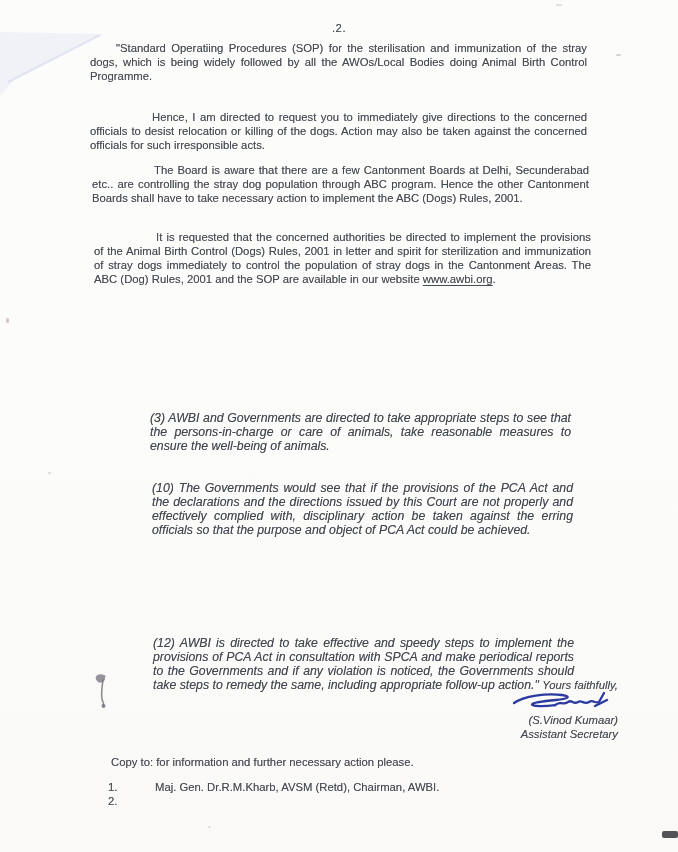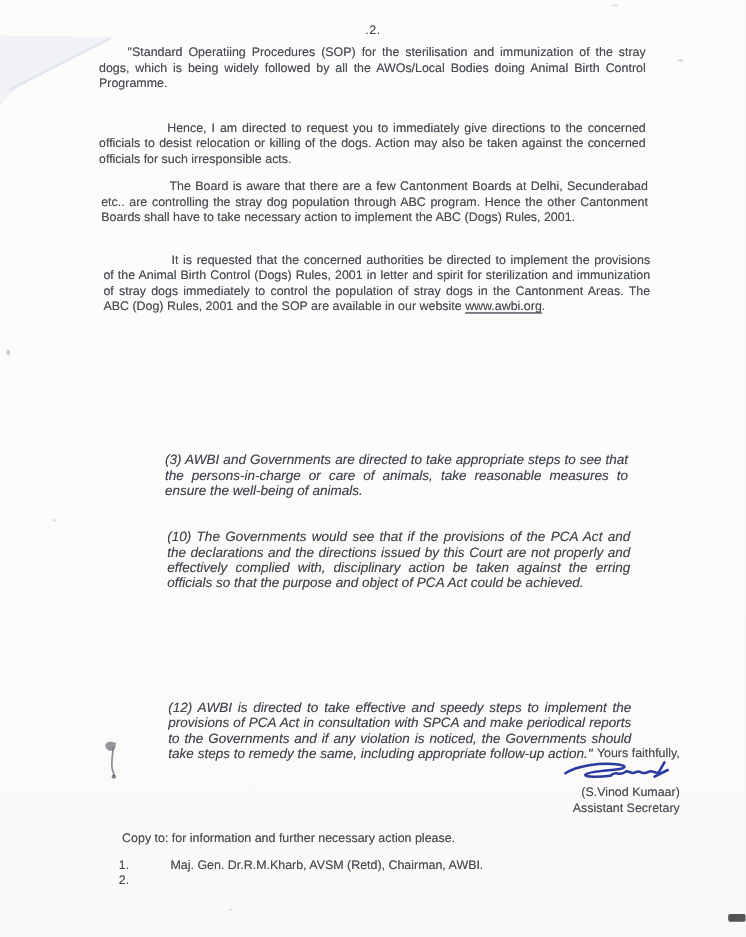--- a/index.html
+++ b/index.html
@@ -28,21 +28,21 @@
     font-style:italic;
     font-size:12.3px;
     line-height:14px;
     color:#42464f;
   }
   .ind26{ text-indent:26px; }
   .ind62{ text-indent:62px; }
   .ind95{ text-indent:95px; }
   .pagenum{ left:0;width:678px;text-align:center;top:21px;letter-spacing:.5px; }
   .link{ text-decoration:underline; text-underline-offset:2px; }
-  .sigblock{ text-align:right; }
+  .sigblock{ text-align:right;font-style:italic; }
   .speck{ position:absolute; border-radius:2px; }
 </style>
 </head>
 <body>
 
 <div class="page">
 
   <svg style="position:absolute;left:0;top:20px;" width="130" height="90" viewBox="0 0 130 90">
     <polygon points="0,12 104,14 14,60 0,76" fill="#e9ecf5" opacity="0.65"></polygon>
     <polyline points="8,62 100,15" fill="none" stroke="#dde1ef" stroke-width="2" opacity="0.8"></polyline>

